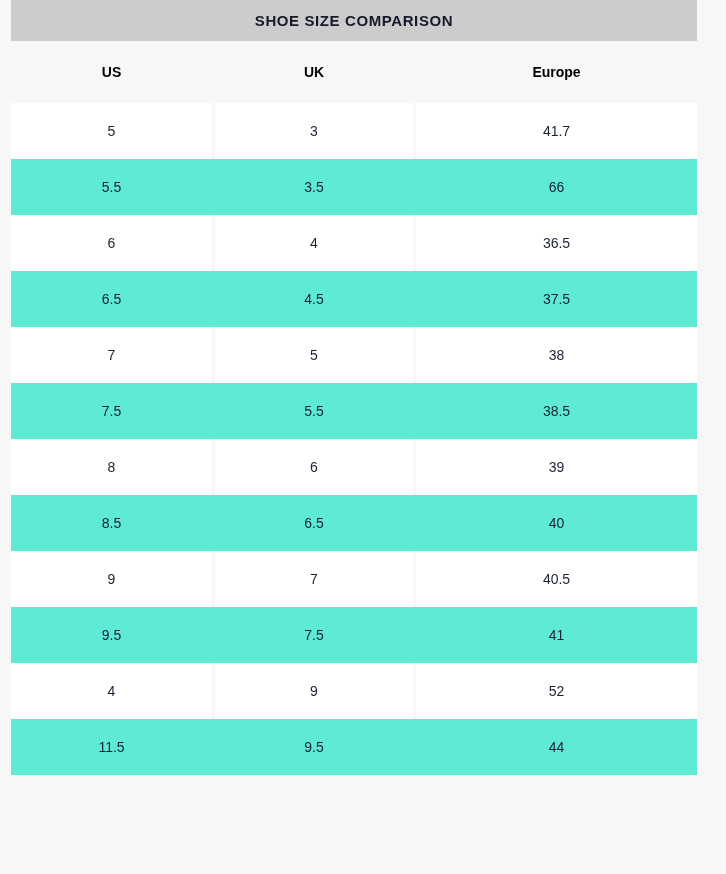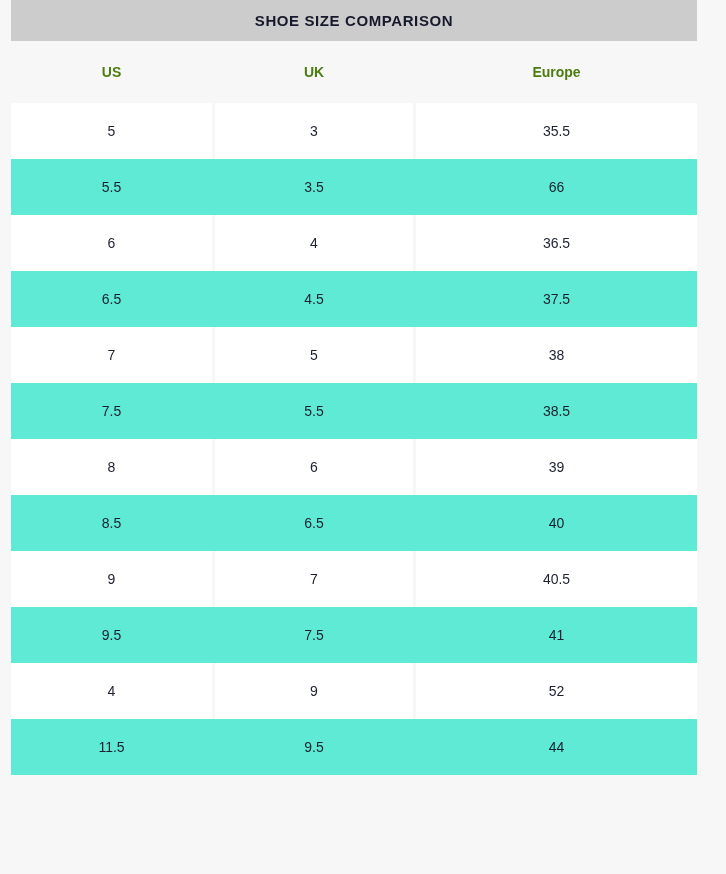--- a/index.html
+++ b/index.html
@@ -69,21 +69,21 @@
     margin: 0;
     text-align: center;
     vertical-align: middle;
     border: 0;
   }
 
   .header-row th {
     height: 62px;
     font-size: 14px;
     font-weight: bold;
-    color: #4d7c0f;
+    color: #000000;
     background: transparent;
   }
   .header-row th.gap-cell { background: transparent; }
 
   .data-row td {
     height: 56px;
     font-size: 14px;
     font-weight: normal;
     color: #1c2030;
     background: transparent;
@@ -126,21 +126,21 @@
         <th>Europe</th>
       </tr>
     </thead>
     <tbody>
 
       <tr class="data-row row-white">
         <td class="value-cell">5</td>
         <td class="gap-cell"></td>
         <td class="value-cell">3</td>
         <td class="gap-cell"></td>
-        <td class="value-cell">35.5</td>
+        <td class="value-cell">41.7</td>
       </tr>
 
       <tr class="data-row row-tint">
         <td class="value-cell">5.5</td>
         <td class="gap-cell"></td>
         <td class="value-cell">3.5</td>
         <td class="gap-cell"></td>
         <td class="value-cell">66</td>
       </tr>
 

